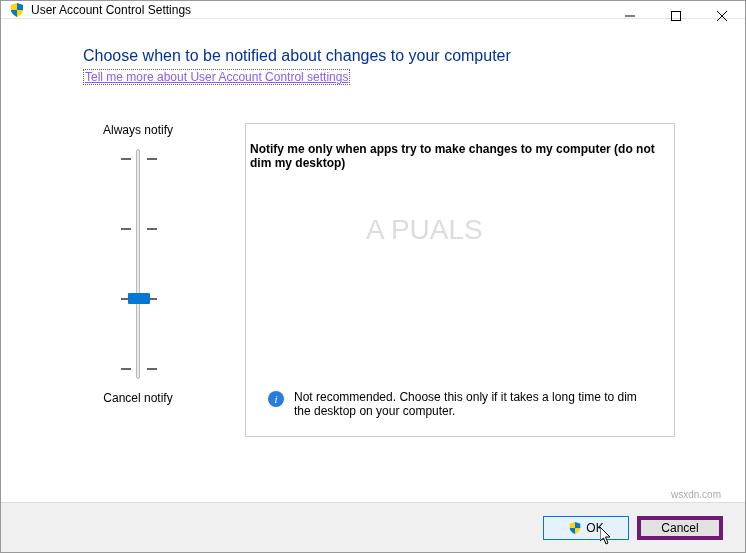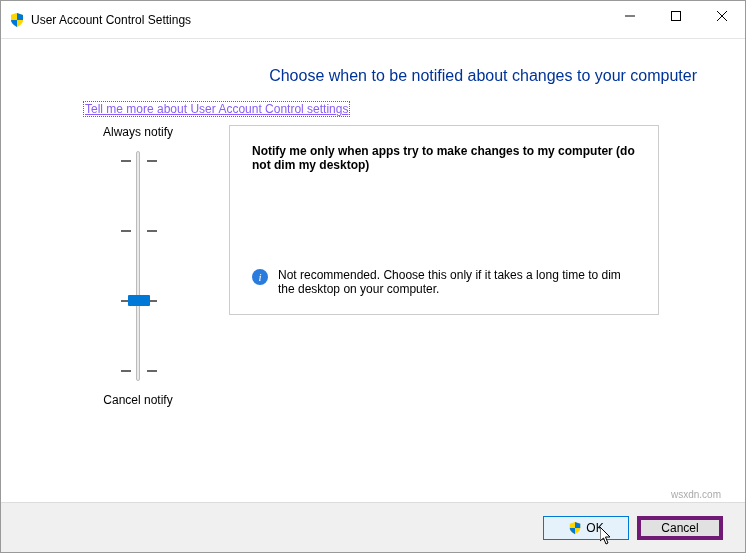--- a/index.html
+++ b/index.html
@@ -8,21 +8,21 @@
       font-size: 12px;
       background: #fff;
       width: 746px;
       height: 553px;
       overflow: hidden;
       position: relative;
       border: 1px solid #999;
     }
     
     .titlebar {
-      height: 38px;
+      height: 18px;
       display: flex;
       align-items: center;
       padding-left: 8px;
       background: #fff;
       border-bottom: 1px solid #e5e5e5;
     }
     .titlebar .shield-icon {
       width: 16px;
       height: 16px;
       margin-right: 6px;
@@ -46,41 +46,40 @@
       color: #333;
     }
     
     .content {
       padding: 28px 48px 10px 82px;
     }
     .heading {
       color: #003399;
       font-size: 16px;
       font-weight: 400;
-      margin-bottom: 16px;
-      text-align: right;
+      margin-bottom: 4px;
     }
     .description {
       font-size: 12px;
       color: #000;
       margin-bottom: 2px;
     }
     .help-link {
       font-size: 12px;
       color: #8b5cf6;
       text-decoration: underline;
       border: 1px dotted #666;
       padding: 0 1px;
       display: inline-block;
     }
     
     .slider-row {
       display: flex;
-      margin-top: 8px;
-      gap: 36px;
+      margin-top: 38px;
+      gap: 52px;
     }
     .slider-col {
       width: 110px;
       text-align: center;
     }
     .slider-label {
       font-size: 12px;
       margin-bottom: 12px;
     }
     .slider-label.bottom { margin-top: 12px; margin-bottom: 0; }
@@ -121,22 +120,22 @@
       height: 11px;
       background: #0078d7;
       left: -9px;
       top: 143px;
       border-radius: 1px;
     }
     
     .info-panel {
       border: 1px solid #ccc;
       width: 430px;
-      height: 190px;
-      padding: 18px 22px;
+      height: 314px;
+      padding: 18px 4px;
       position: relative;
       background: #fff;
     }
     .info-title {
       font-weight: bold;
       font-size: 12px;
       margin-bottom: 14px;
     }
     .info-list {
       list-style: disc;
@@ -290,20 +289,21 @@
               <span></span>
             </div>
           <div class="thumb"></div>
         </div>
       </div>
       <div class="slider-label bottom">Cancel notify</div>
     </div>
 
     <div class="info-panel">
       <div class="info-title">Notify me only when apps try to make changes to my computer (do not dim my desktop)</div>
+      <div class="watermark">A  PUALS</div>
       <div class="info-footer">
         <div class="info-icon">i</div>
         <div>Not recommended. Choose this only if it takes a long time to dim the desktop on your computer.</div>
       </div>
     </div>
   </div>
 </div>
 
 <div class="attribution">wsxdn.com</div>
 

